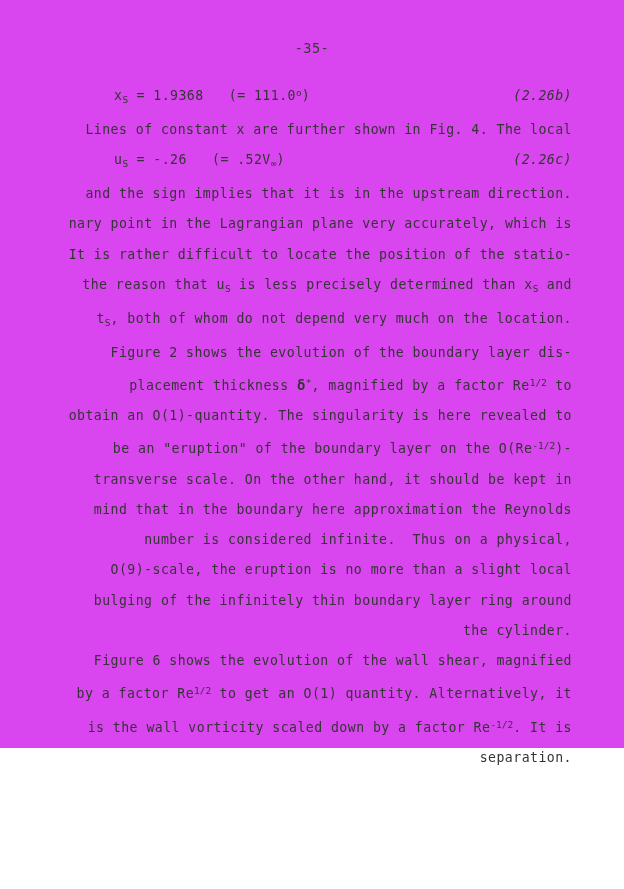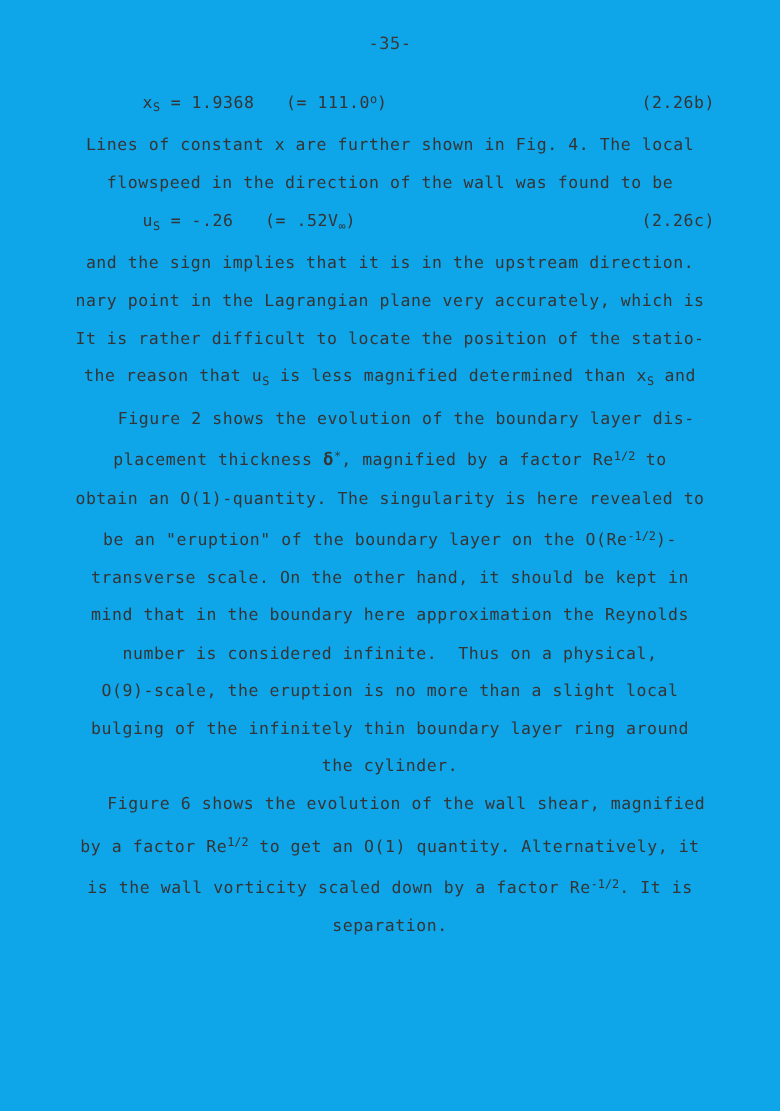--- a/index.html
+++ b/index.html
@@ -11,58 +11,59 @@
     width: 624px;
     height: 889px;
     font-family: "DejaVu Sans Mono", "Liberation Mono", monospace;
     color: #2b2b2b;
     position: relative;
     overflow: hidden;
   }
   .page {
     position: relative;
     width: 624px;
-    height: 889px;
-    background: #0ea5e9;
+    height: 748px;
+    background: #d946ef;
     box-sizing: border-box;
-    padding: 27px 52px 0 52px;
+    padding: 40px 52px 0 52px;
   }
   .page-number {
     text-align: center;
     font-size: 13.5px;
     letter-spacing: 0.5px;
     color: #3a3a3a;
     margin: 0 0 22px 0;
   }
   .body-text {
     font-size: 13.2px;
     line-height: 30.2px;
     letter-spacing: 0.45px;
     color: #353535;
   }
   .para {
     margin: 0;
-    text-align: center;
+    text-align: right;
     white-space: pre-wrap;
   }
   .indent {
     display: inline-block;
     width: 26px;
   }
   .eq-line {
     display: flex;
     align-items: baseline;
     margin: 0;
     white-space: pre;
   }
   .eq-body {
     margin-left: 62px;
   }
   .eq-tag {
     margin-left: auto;
+    font-style: italic;
   }
   sub {
     font-size: 0.72em;
     vertical-align: -0.28em;
     letter-spacing: 0;
   }
   sup {
     font-size: 0.72em;
     vertical-align: 0.45em;
     letter-spacing: 0;
@@ -80,31 +81,31 @@
   <div class="page-number">-35-</div>
 
   <div class="body-text">
 
     <div class="eq-line">
       <span class="eq-body"><span>x</span><sub>S</sub><span> = 1.9368   (= 111.0</span><sup>o</sup><span>)</span></span>
       <span class="eq-tag">(2.26b)</span>
     </div>
 
     <p class="para">Lines of constant x are further shown in Fig. 4. The local</p>
-    <p class="para">flowspeed in the direction of the wall was found to be</p>
 
     <div class="eq-line">
       <span class="eq-body"><span>u</span><sub>S</sub><span> = -.26   (= .52V</span><sub>∞</sub><span>)</span></span>
       <span class="eq-tag">(2.26c)</span>
     </div>
 
     <p class="para">and the sign implies that it is in the upstream direction.</p>
     <p class="para">nary point in the Lagrangian plane very accurately, which is</p>
     <p class="para">It is rather difficult to locate the position of the statio-</p>
-    <p class="para"><span>the reason that u</span><sub>S</sub><span> is less magnified determined than x</span><sub>S</sub><span> and</span></p>
+    <p class="para"><span>the reason that u</span><sub>S</sub><span> is less precisely determined than x</span><sub>S</sub><span> and</span></p>
+    <p class="para"><span>t</span><sub>S</sub><span>, both of whom do not depend very much on the location.</span></p>
 
     <p class="para"><span class="indent"></span><span>Figure 2 shows the evolution of the boundary layer dis-</span></p>
     <p class="para"><span>placement thickness </span><span class="bold-sym">δ</span><sup>*</sup><span>, magnified by a factor Re</span><sup>1/2</sup><span> to</span></p>
     <p class="para">obtain an O(1)-quantity. The singularity is here revealed to</p>
     <p class="para"><span>be an "eruption" of the boundary layer on the O(Re</span><sup>-1/2</sup><span>)-</span></p>
     <p class="para">transverse scale. On the other hand, it should be kept in</p>
     <p class="para">mind that in the boundary here approximation the Reynolds</p>
     <p class="para">number is considered infinite.  Thus on a physical,</p>
     <p class="para">O(9)-scale, the eruption is no more than a slight local</p>
     <p class="para">bulging of the infinitely thin boundary layer ring around</p>

